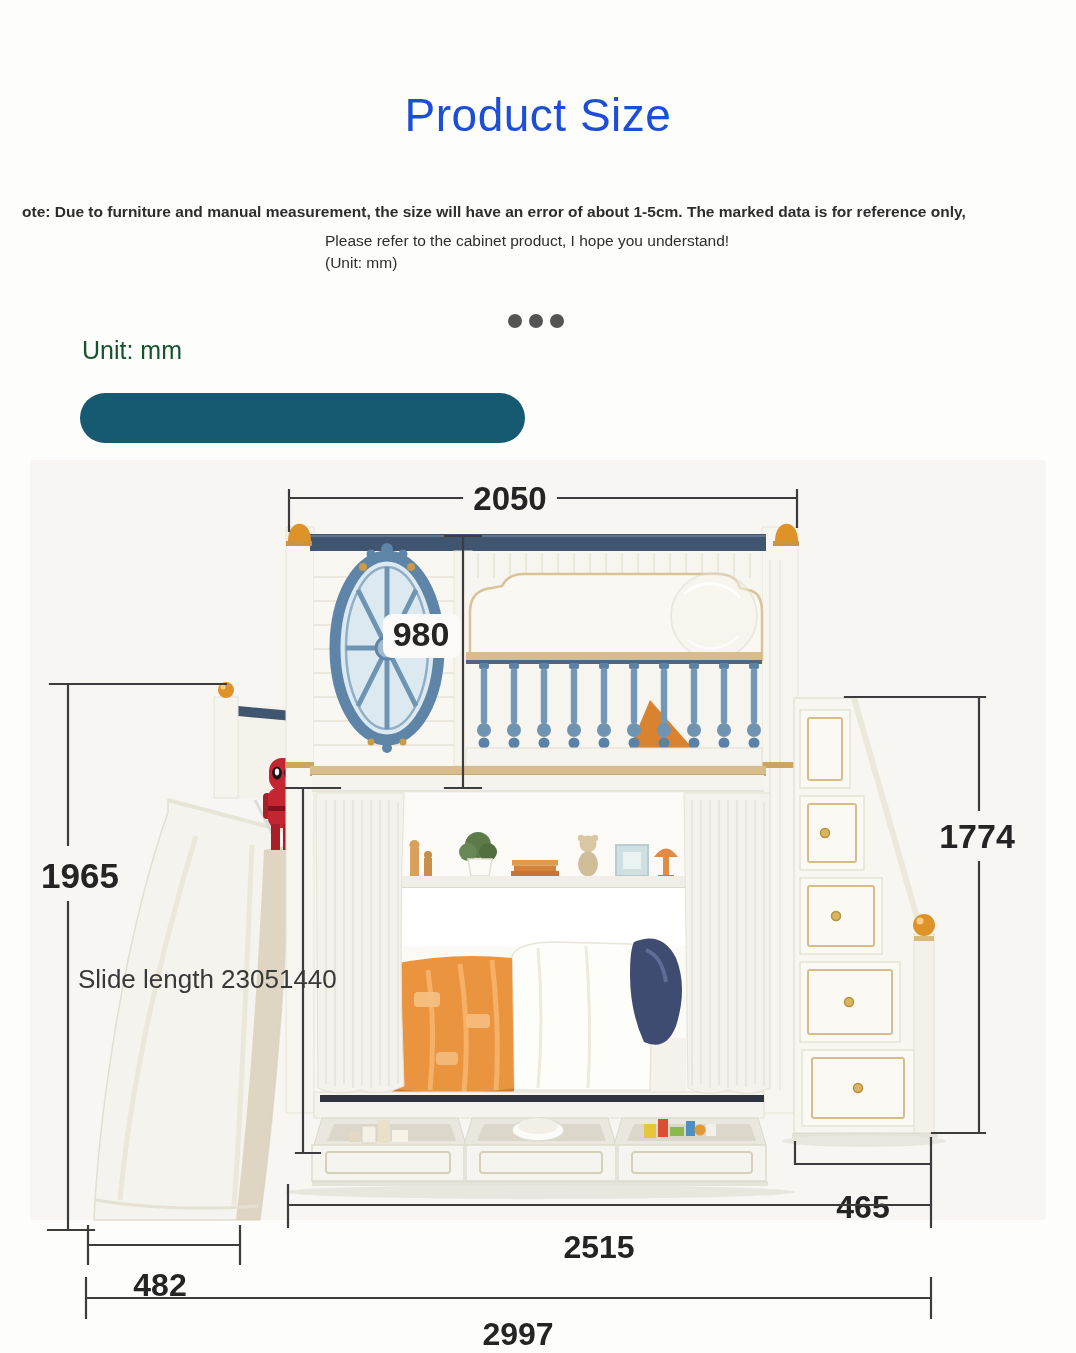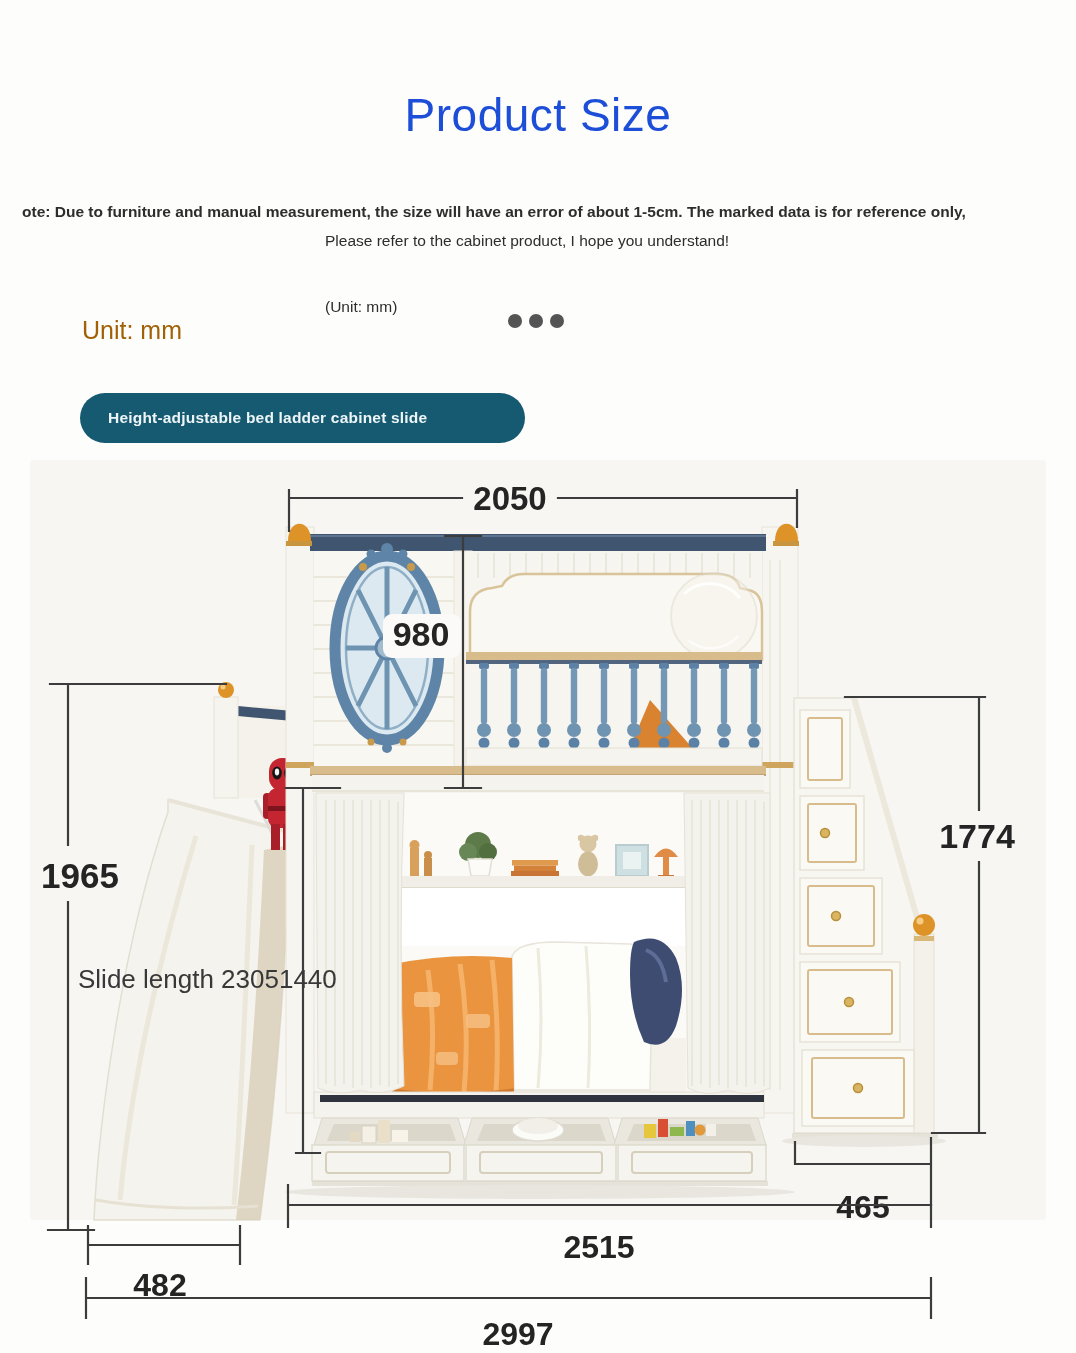--- a/index.html
+++ b/index.html
@@ -8,24 +8,24 @@
     background:#fdfdfc;
     font-family:"Liberation Sans","DejaVu Sans",sans-serif;
   }
   .abs{position:absolute;}
   .page-title{
     top:88px;left:0;width:1076px;text-align:center;
     font-size:46px;font-weight:500;color:#1d4ed8;letter-spacing:.5px;
   }
   .note-line{top:203px;left:22px;font-size:15.5px;color:#2d2d2d;white-space:nowrap;font-weight:bold;}
   .note-line2{top:232px;left:325px;font-size:15.5px;color:#2d2d2d;}
-  .note-line3{top:254px;left:325px;font-size:15.5px;color:#2d2d2d;margin-top:44px;}
+  .note-line3{top:254px;left:325px;font-size:15.5px;color:#2d2d2d;}
   .dots{top:314px;left:508px;display:flex;gap:7px;}
   .dot{width:14px;height:14px;border-radius:50%;background:#545454;}
-  .unit-label{top:316px;left:82px;font-size:25px;font-weight:500;color:#a16207;}
+  .unit-label{top:336px;left:82px;font-size:25px;font-weight:500;color:#14532d;}
   .badge{
     top:393px;left:80px;width:417px;height:50px;border-radius:26px;
     background:#165a72;color:#edf5f7;font-size:15.5px;font-weight:600;
     display:flex;flex-direction:column;justify-content:center;
     padding-left:28px;line-height:1.2;letter-spacing:.2px;
   }
   svg text{font-family:"Liberation Sans","DejaVu Sans",sans-serif;}
   .dim-text{font-weight:700;fill:#242424;}
   .dim-note{font-weight:500;fill:#383838;}
   .dim-stroke{stroke:#3c3c3c;stroke-width:2.2;fill:none;stroke-linecap:square;}
@@ -40,21 +40,20 @@
 
 <div class="abs dots">
   <span class="dot"></span>
   <span class="dot"></span>
   <span class="dot"></span>
 </div>
 
 <div class="abs unit-label">Unit: mm</div>
 
 <div class="abs badge">
-  <div>Height-adjustable bed ladder cabinet slide</div>
 </div>
 
 <svg class="abs" style="top:0;left:0" width="1076" height="1353" viewBox="0 0 1076 1353">
   <defs>
     <g id="bal">
       <rect x="-5" y="-5" width="10" height="6" rx="2" fill="#5b82a6"></rect>
       <rect x="-3.2" y="0" width="6.4" height="56" rx="3" fill="#7397b4"></rect>
       <circle cx="0" cy="62" r="7" fill="#6f94b2"></circle>
       <circle cx="0" cy="75" r="5.5" fill="#5b82a6"></circle>
     </g>

